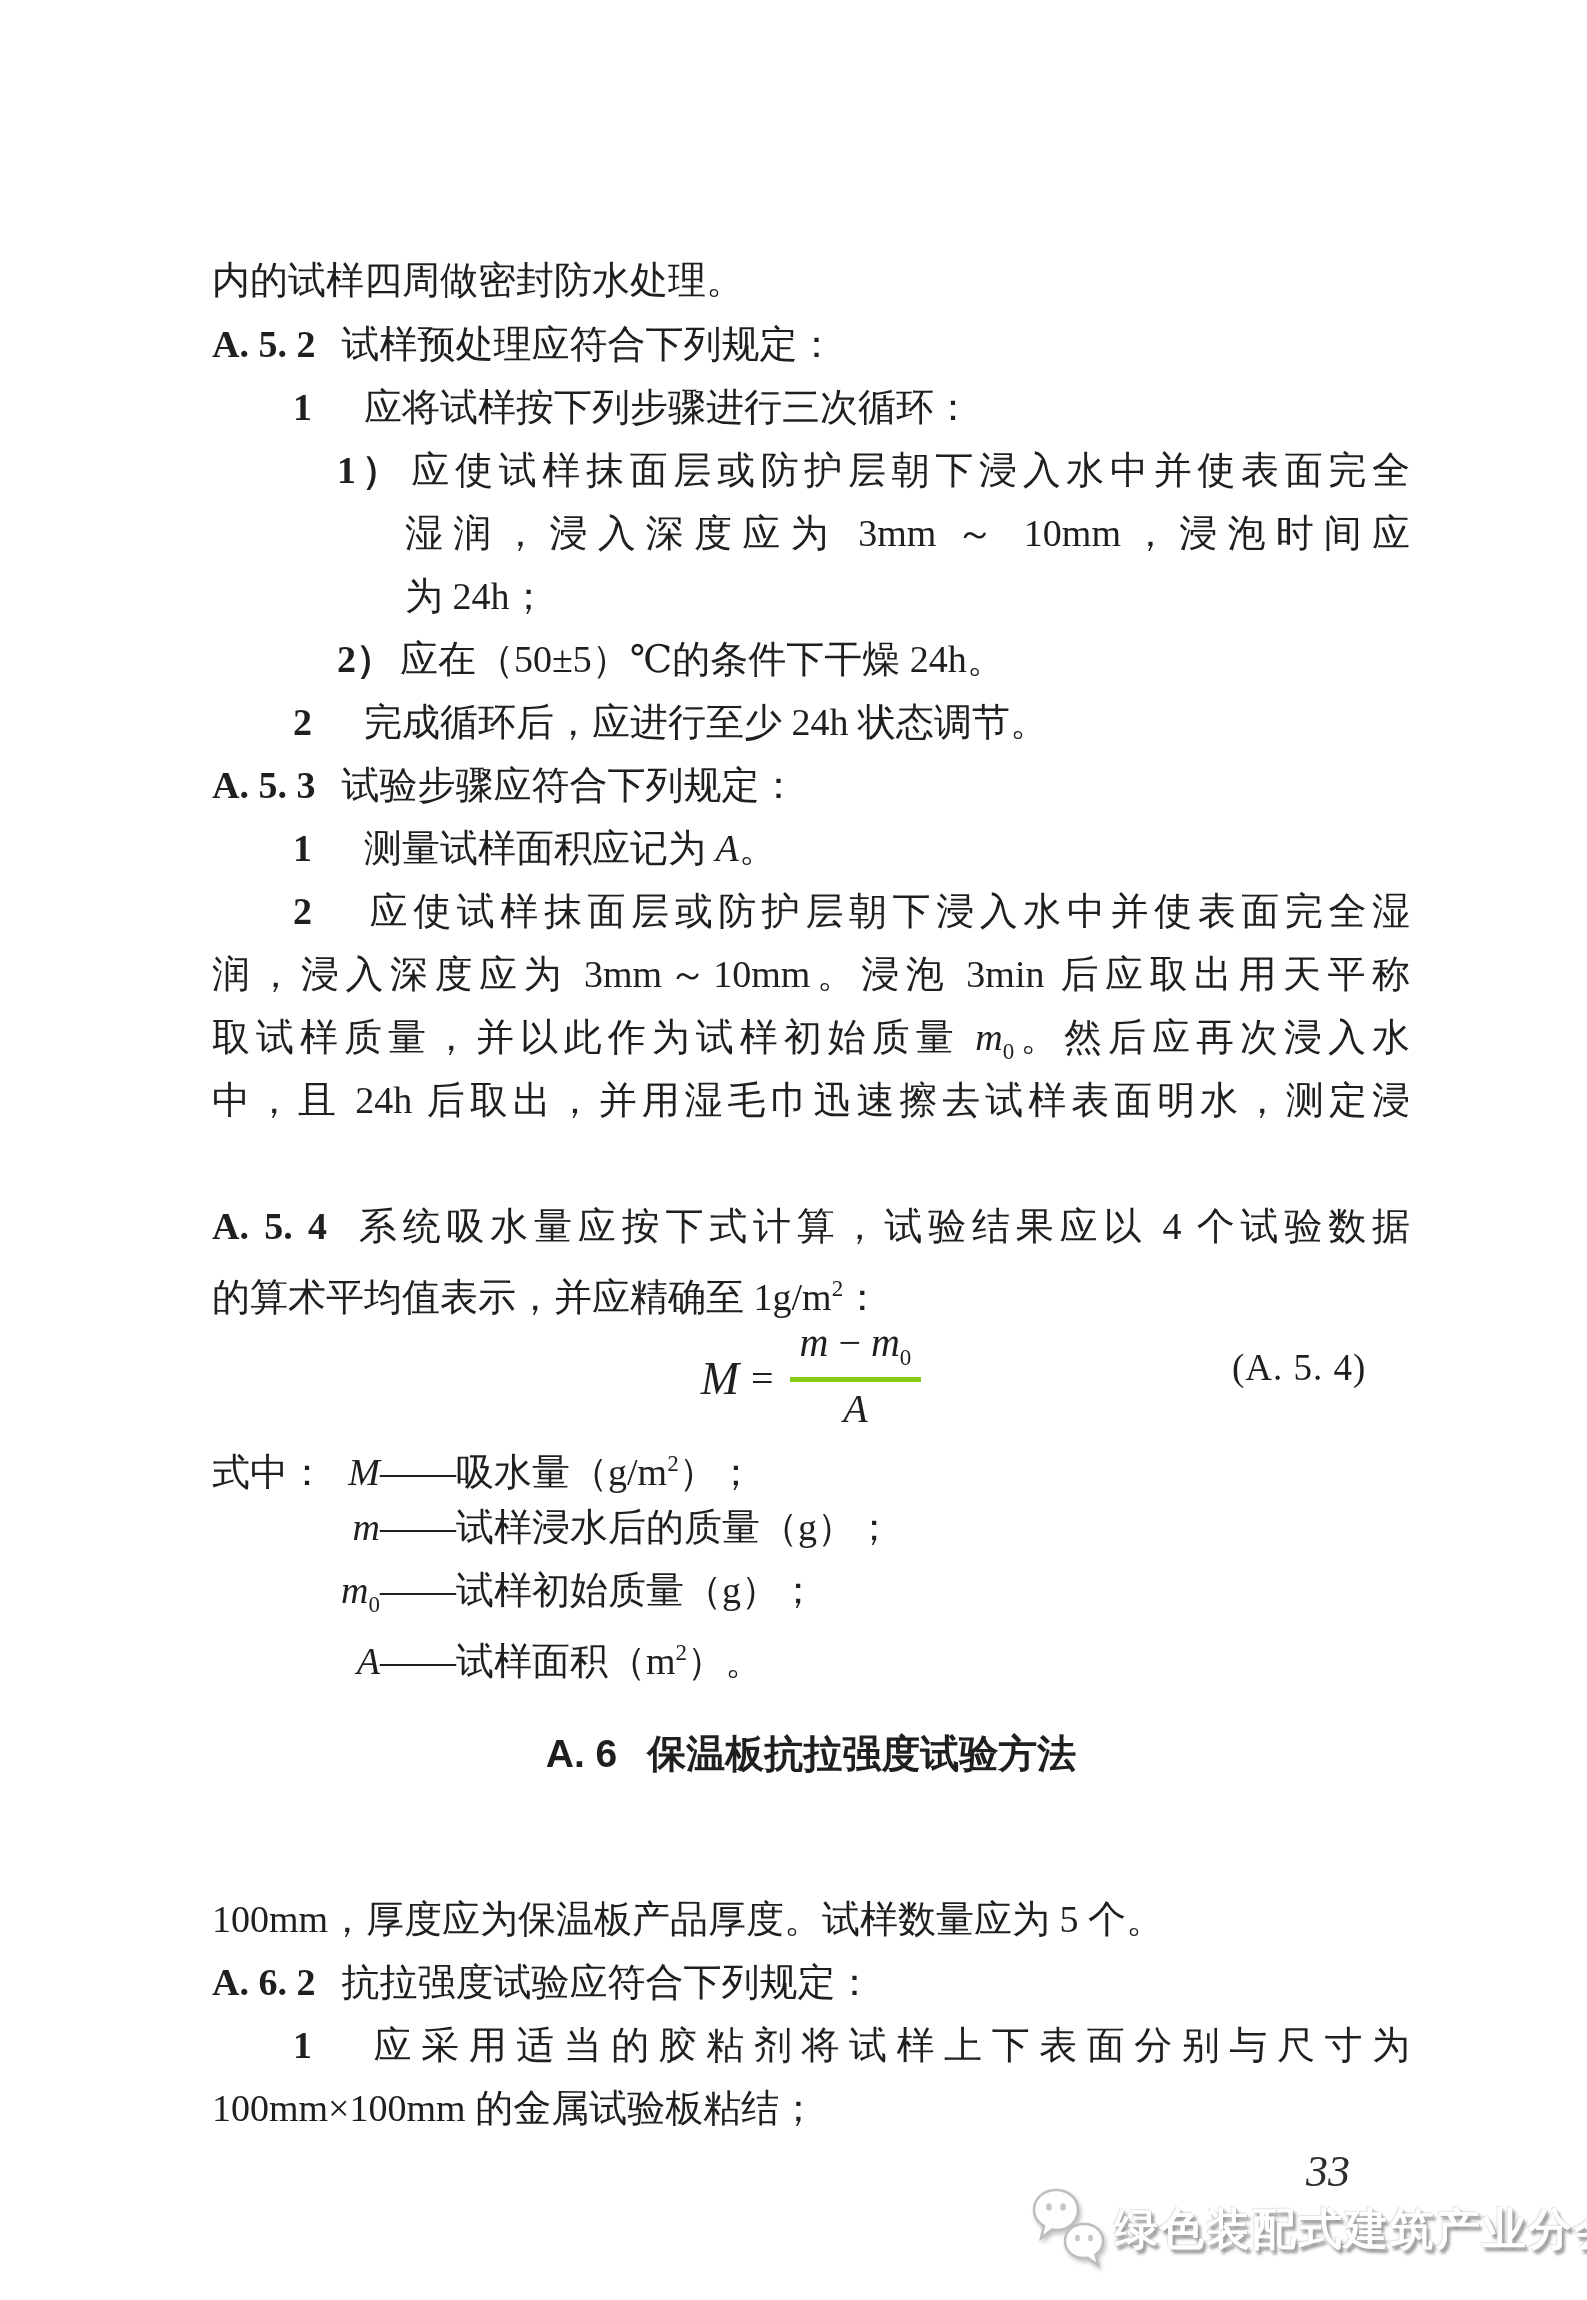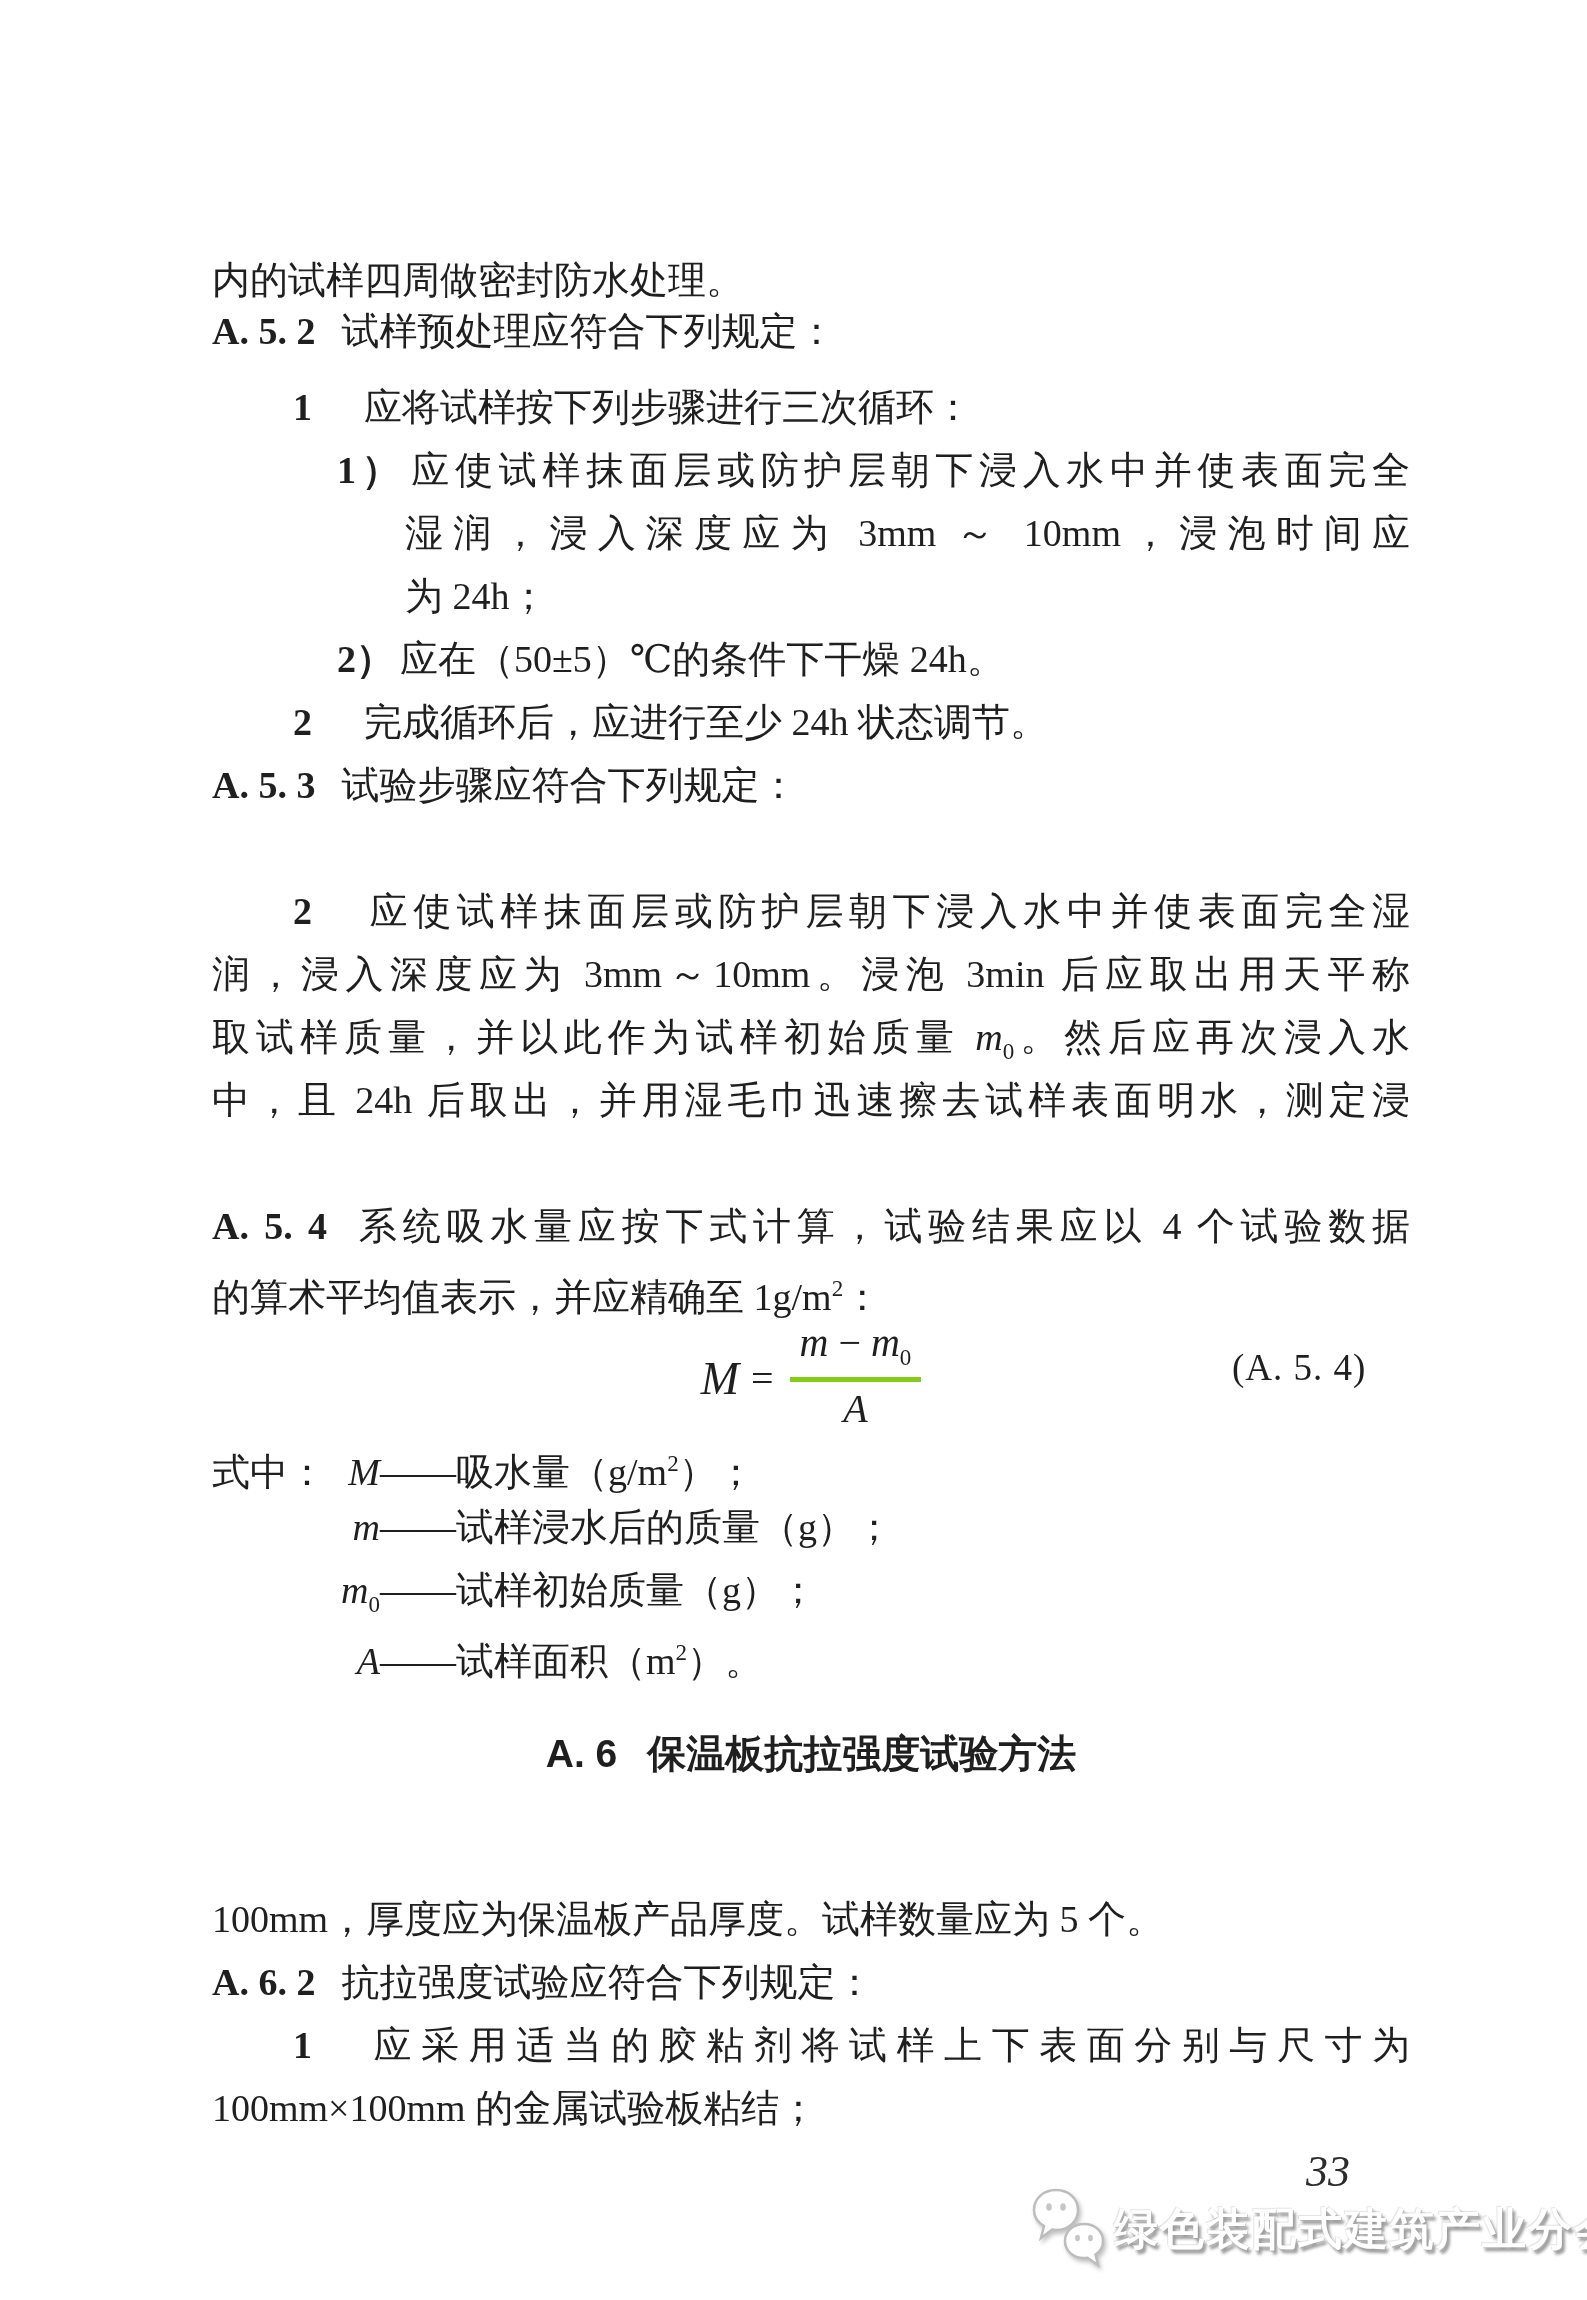--- a/index.html
+++ b/index.html
@@ -78,21 +78,21 @@
     filter: drop-shadow(2px 3px 2px #c2c2c2);
   }
 </style>
 </head>
 <body>
 
 <div class="page">
 
   <div class="line" style="top:256px; left:212px;">内的试样四周做密封防水处理。</div>
 
-  <div class="line" style="top:307px; left:212px;">
+  <div class="line" style="top:320px; left:212px;">
     <span class="lbl">A. 5. 2</span><span>试样预处理应符合下列规定：</span>
   </div>
 
   <div class="line" style="top:383px; left:293px;">
     <span class="mk1">1</span><span>应将试样按下列步骤进行三次循环：</span>
   </div>
 
   <div class="line just" style="top:446px; left:337px; width:1073px;">
     <span class="mk2">1）</span><span>应使试样抹面层或防护层朝下浸入水中并使表面完全</span>
   </div>
@@ -106,20 +106,23 @@
   </div>
 
   <div class="line" style="top:698px; left:293px;">
     <span class="mk1">2</span><span>完成循环后，应进行至少 24h 状态调节。</span>
   </div>
 
   <div class="line" style="top:761px; left:212px;">
     <span class="lbl">A. 5. 3</span><span>试验步骤应符合下列规定：</span>
   </div>
 
+  <div class="line" style="top:824px; left:293px;">
+    <span class="mk1">1</span><span>测量试样面积应记为 </span><span class="it">A</span><span>。</span>
+  </div>
 
   <div class="line just" style="top:887px; left:293px; width:1117px;">
     <span class="mk1">2</span><span>应使试样抹面层或防护层朝下浸入水中并使表面完全湿</span>
   </div>
 
   <div class="line just" style="top:950px; left:212px; width:1198px;">润，浸入深度应为 3mm～10mm。浸泡 3min 后应取出用天平称</div>
 
   <div class="line just" style="top:1013px; left:212px; width:1198px;">
     <span>取试样质量，并以此作为试样初始质量 </span><span class="it">m</span><sub>0</sub><span>。然后应再次浸入水</span>
   </div>

